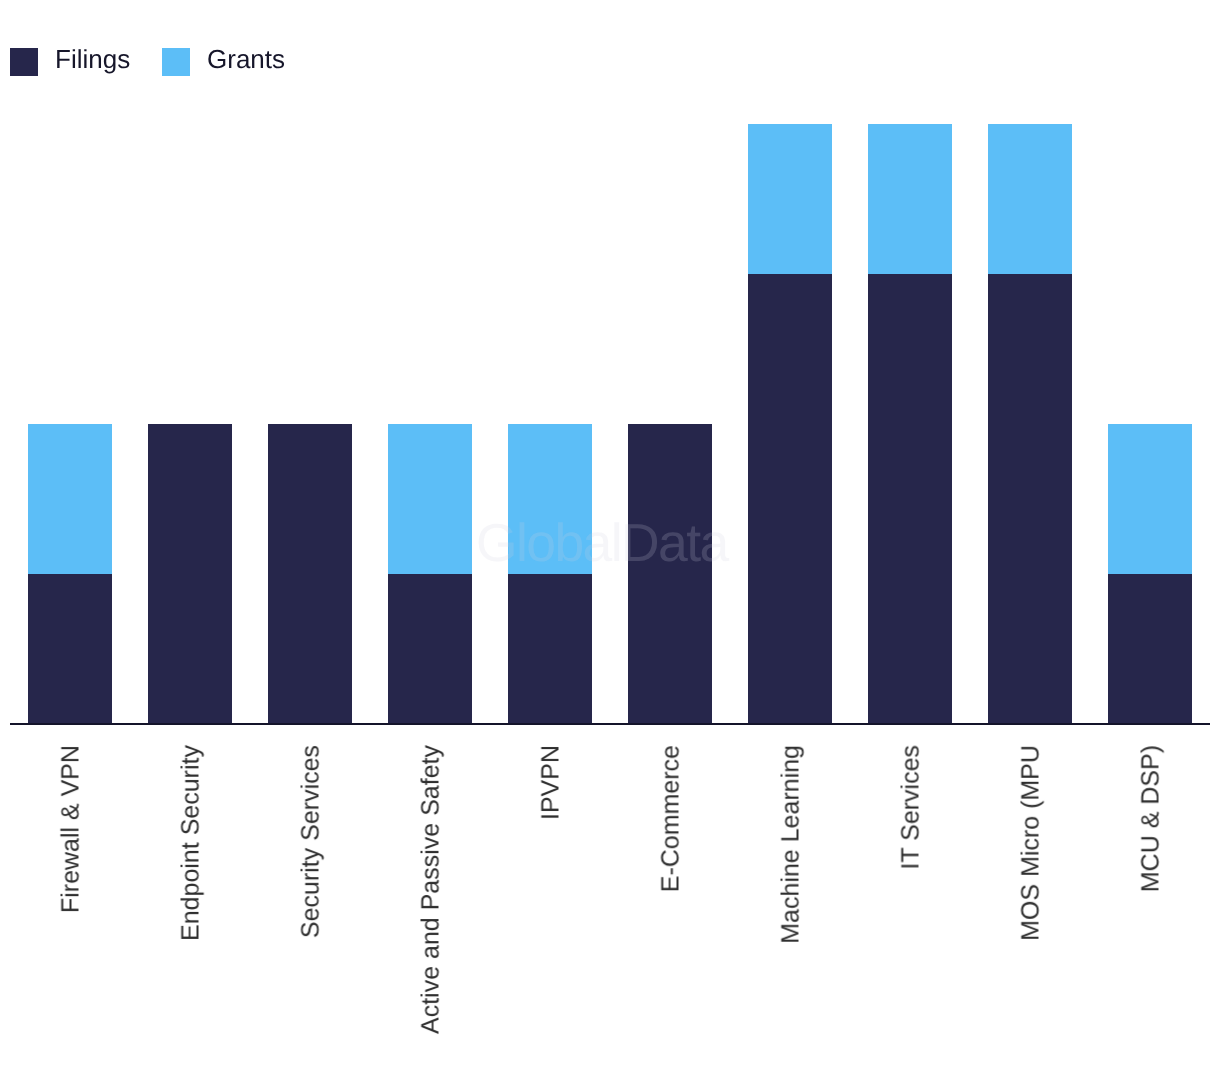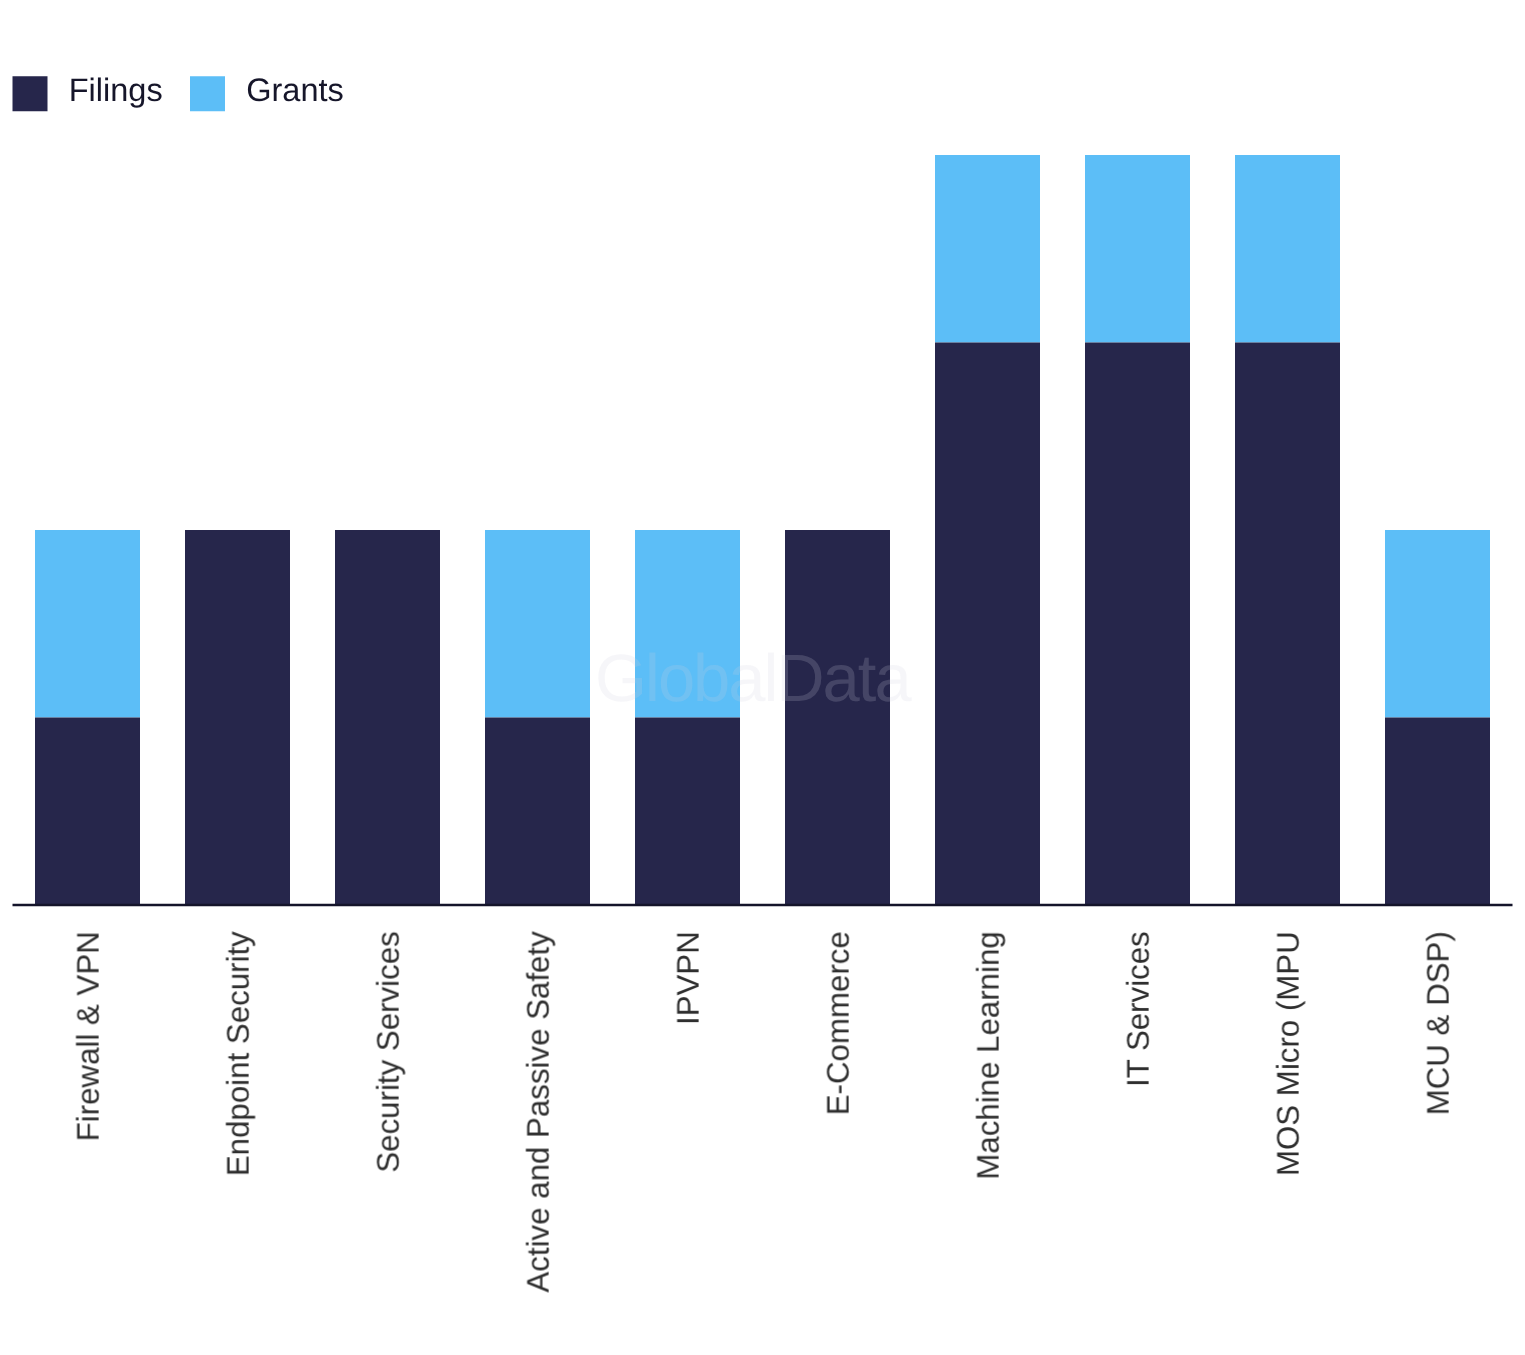--- a/index.html
+++ b/index.html
@@ -20,27 +20,27 @@
     position: relative;
     width: 1220px;
     height: 1084px;
     background: #ffffff;
   }
 
   
   .legend {
     position: absolute;
     left: 10px;
-    top: 61px;
+    top: 48px;
     height: 28px;
     display: flex;
     align-items: flex-start;
   }
   .legend-item { display: flex; align-items: center; }
-  .legend-item + .legend-item { margin-left: 22px; }
+  .legend-item + .legend-item { margin-left: 32px; }
   .legend-swatch { width: 28px; height: 28px; flex: 0 0 auto; }
   .legend-swatch.filings { background: #26264b; }
   .legend-swatch.grants  { background: #5cbef7; }
   .legend-label {
     font-size: 26px;
     line-height: 28px;
     color: #16162a;
     margin-left: 17px;
     white-space: nowrap;
     position: relative;

